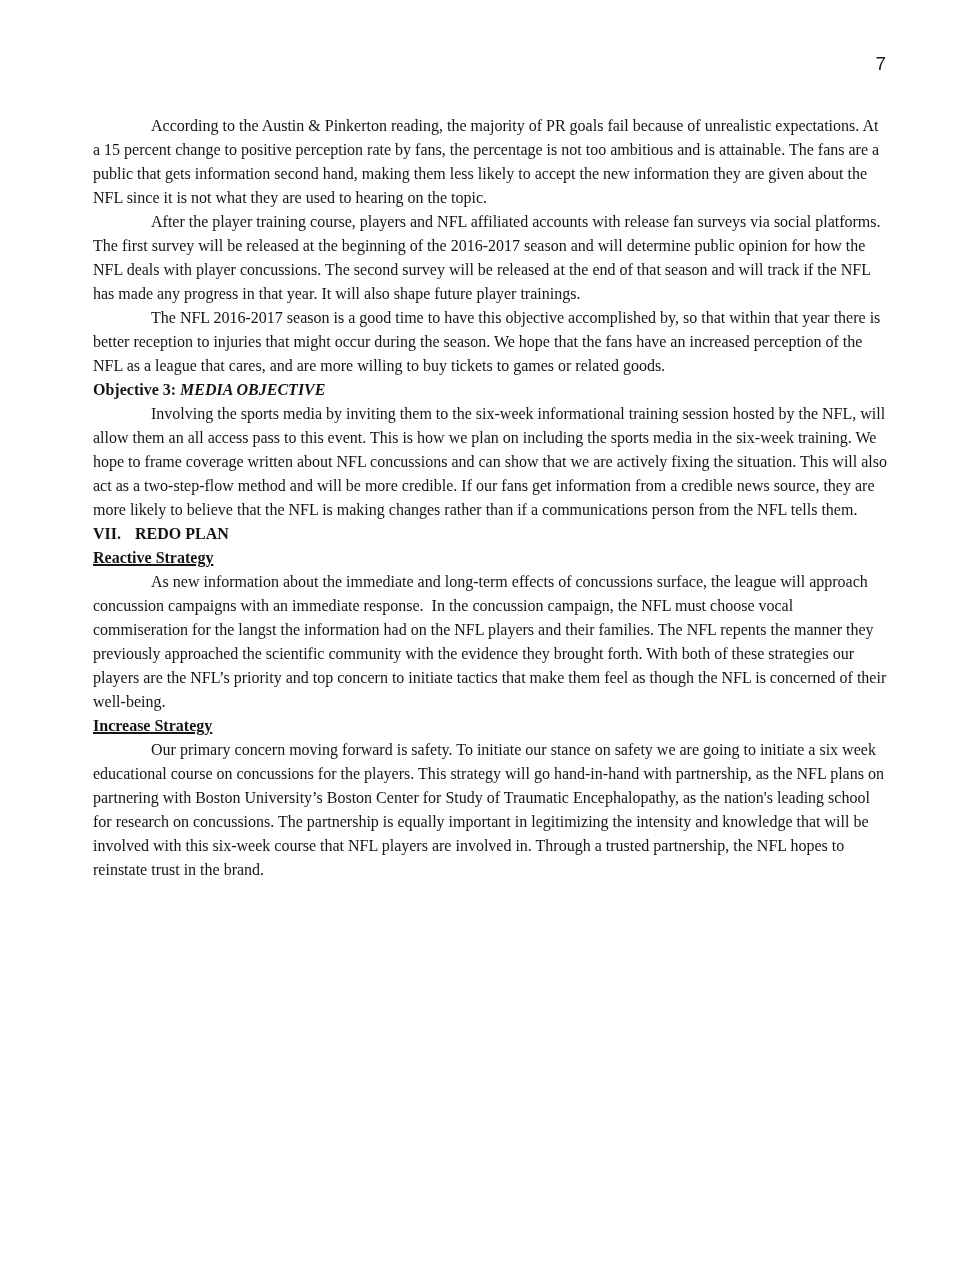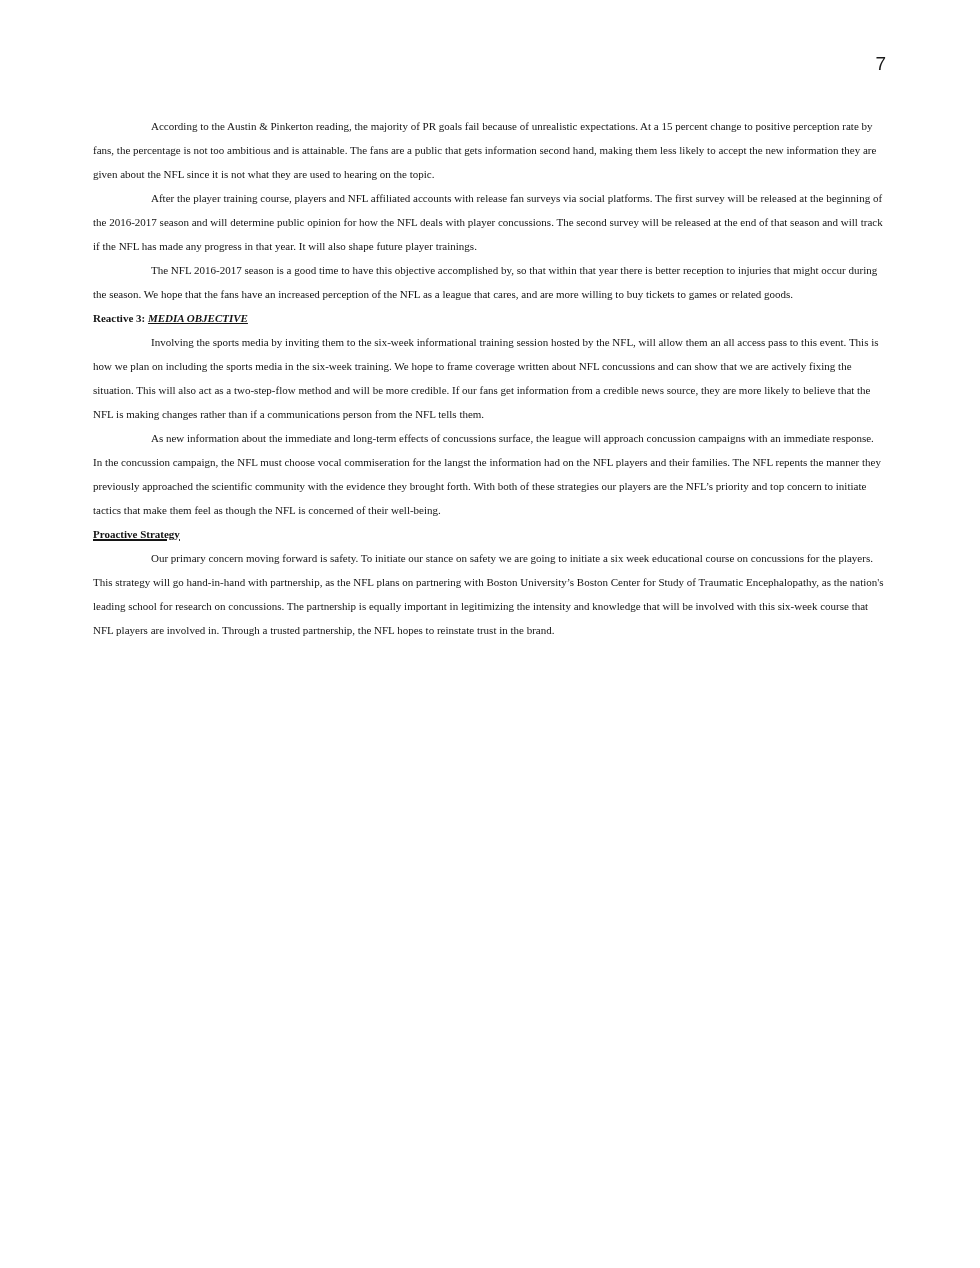--- a/index.html
+++ b/index.html
@@ -23,34 +23,34 @@
     font-size: 19px;
     line-height: 22px;
     color: #1a1a1a;
   }
   .content {
     position: absolute;
     left: 93px;
     top: 114px;
     width: 795px;
     font-family: "Liberation Serif", serif;
-    font-size: 11px;
+    font-size: 16px;
     line-height: 24px;
     color: #141414;
     text-align: left;
   }
   .content p, .content div.h {
     margin: 0;
     white-space: pre-wrap;
   }
   .indent { text-indent: 58px; }
   .bold { font-weight: bold; }
   .sp-above { margin-top: 24px; }
   .h { font-weight: bold; }
-  .italic { font-style: italic; text-decoration: underline; }
+  .italic { font-style: italic; }
   .ul {
     text-decoration: underline;
     text-decoration-thickness: 1.6px;
   }
   .tab-gap {
     display: inline-block;
     width: 14px;
   }
 </style>
 </head>
@@ -62,27 +62,29 @@
 
   <div class="content">
 
     <p class="indent">According to the Austin &amp; Pinkerton reading, the majority of PR goals fail because of unrealistic expectations. At a 15 percent change to positive perception rate by fans, the percentage is not too ambitious and is attainable. The fans are a public that gets information second hand, making them less likely to accept the new information they are given about the NFL since it is not what they are used to hearing on the topic.</p>
 
     <p class="indent">After the player training course, players and NFL affiliated accounts with release fan surveys via social platforms. The first survey will be released at the beginning of the 2016-2017 season and will determine public opinion for how the NFL deals with player concussions. The second survey will be released at the end of that season and will track if the NFL has made any progress in that year. It will also shape future player trainings.</p>
 
 
     <p class="indent">The NFL 2016-2017 season is a good time to have this objective accomplished by, so that within that year there is better reception to injuries that might occur during the season. We hope that the fans have an increased perception of the NFL as a league that cares, and are more willing to buy tickets to games or related goods.</p>
 
-    <div class="h sp-above"><span>Reactive 3: </span><span class="italic">MEDIA OBJECTIVE</span></div>
+    <div class="h sp-above"><span>Objective 3: </span><span class="italic">MEDIA OBJECTIVE</span></div>
 
 
     <p class="indent">Involving the sports media by inviting them to the six-week informational training session hosted by the NFL, will allow them an all access pass to this event. This is how we plan on including the sports media in the six-week training. We hope to frame coverage written about NFL concussions and can show that we are actively fixing the situation. This will also act as a two-step-flow method and will be more credible. If our fans get information from a credible news source, they are more likely to believe that the NFL is making changes rather than if a communications person from the NFL tells them.</p>
 
+    <div class="h sp-above"><span>VII.</span><span class="tab-gap"></span><span>REDO PLAN</span></div>
 
+    <div class="h ul sp-above">Reactive Strategy</div>
 
     <p class="indent">As new information about the immediate and long-term effects of concussions surface, the league will approach concussion campaigns with an immediate response.  In the concussion campaign, the NFL must choose vocal commiseration for the langst the information had on the NFL players and their families. The NFL repents the manner they previously approached the scientific community with the evidence they brought forth. With both of these strategies our players are the NFL’s priority and top concern to initiate tactics that make them feel as though the NFL is concerned of their well-being.</p>
 
-    <div class="h ul sp-above">Proactive Strategy</div>
+    <div class="h ul sp-above">Increase Strategy</div>
 
     <p class="indent">Our primary concern moving forward is safety. To initiate our stance on safety we are going to initiate a six week educational course on concussions for the players. This strategy will go hand-in-hand with partnership, as the NFL plans on partnering with Boston University’s Boston Center for Study of Traumatic Encephalopathy, as the nation's leading school for research on concussions. The partnership is equally important in legitimizing the intensity and knowledge that will be involved with this six-week course that NFL players are involved in. Through a trusted partnership, the NFL hopes to reinstate trust in the brand.</p>
 
   </div>
 </div>
 
 </body></html>

